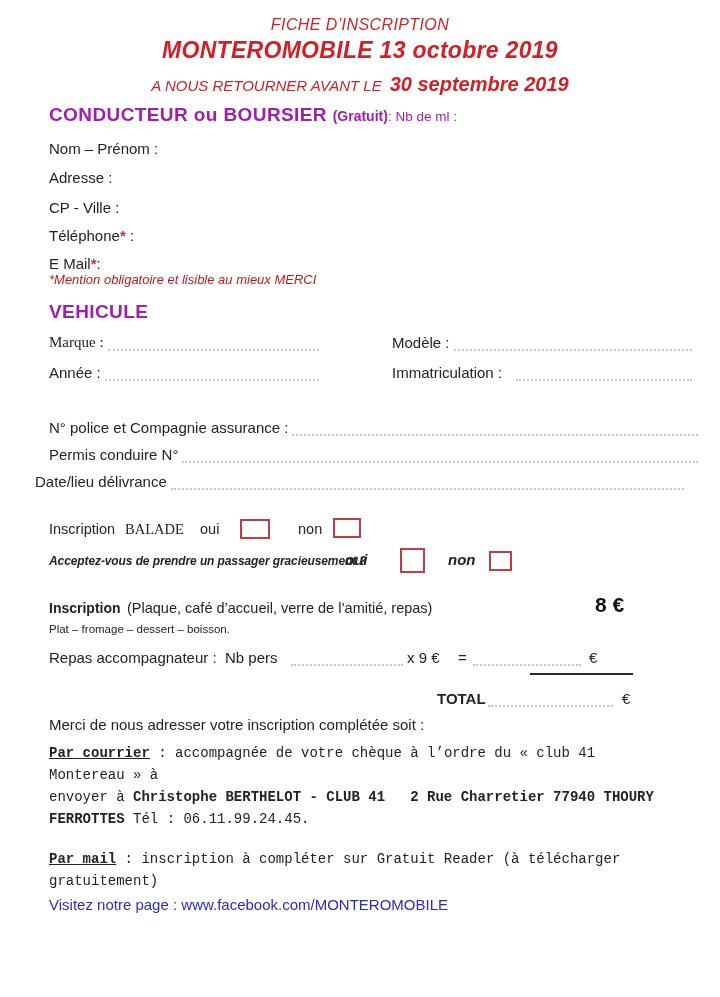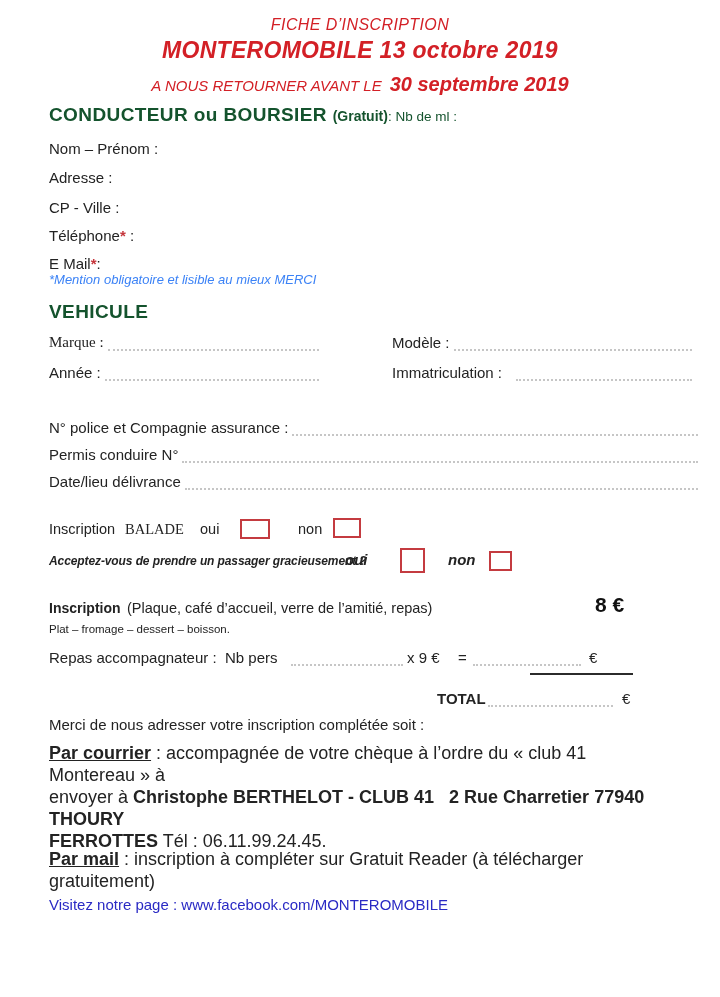--- a/index.html
+++ b/index.html
@@ -7,47 +7,47 @@
     position:relative;width:720px;height:997px;background:#ffffff;overflow:hidden;
     font-family:"Liberation Sans","DejaVu Sans",sans-serif;color:#232323;
   }
   .abs{position:absolute;}
   .center{left:0;right:0;text-align:center;}
   .red{color:#d32026;}
   .t1{top:16px;font-size:16px;font-style:italic;letter-spacing:.4px;}
   .t2{top:37px;font-size:23px;font-style:italic;font-weight:bold;letter-spacing:.3px;}
   .t3{top:73px;font-size:15px;font-style:italic;}
   .t3 .big-date{font-size:20px;font-weight:bold;margin-left:8px;}
-  .sec-heading{font-size:19px;font-weight:bold;letter-spacing:.4px;color:#14532d;}
+  .sec-heading{font-size:19px;font-weight:bold;letter-spacing:.4px;color:#a21caf;}
   .h-conducteur{top:104px;left:49px;}
   .h-gratuit{font-size:14px;font-weight:bold;letter-spacing:0;}
   .h-tail{font-size:13.5px;font-weight:normal;letter-spacing:0;}
   .field{left:49px;font-size:15px;}
   .star{color:#c5353b;font-weight:bold;}
-  .mention{top:272px;left:49px;font-size:13px;font-style:italic;color:#3b82f6;}
+  .mention{top:272px;left:49px;font-size:13px;font-style:italic;color:#b91c1c;}
   .h-vehicule{top:301px;left:49px;}
   .fill-row{display:flex;align-items:flex-end;font-size:15px;}
   .fill-row .label{white-space:nowrap;padding-right:4px;}
   .dots{flex:1;border-bottom:2px dotted #c6c6c6;height:15px;min-width:20px;}
   .dotline{position:absolute;border-bottom:2px dotted #c6c6c6;height:15px;}
   .chk{position:absolute;border:2px solid #c43b40;background:#fff;box-sizing:border-box;}
   .inline-abs{position:absolute;white-space:nowrap;}
   .balade-row{top:518px;left:49px;height:26px;width:400px;font-size:14.5px;}
   .passager-row{top:548px;left:49px;height:28px;width:560px;}
   .passager-q{font-size:12px;font-style:italic;font-weight:600;letter-spacing:-.1px;}
   .ouinon-it{font-size:15px;font-style:italic;font-weight:600;}
   .price-row{top:597px;left:49px;height:30px;width:622px;font-size:14.5px;}
   .price-bold{font-weight:bold;font-size:14px;}
   .price-big{font-size:21px;font-weight:bold;color:#111;}
   .plat{top:623px;left:49px;font-size:11.5px;}
   .repas-row{top:649px;left:49px;height:24px;width:600px;font-size:15px;}
   .subline{top:673px;left:530px;width:103px;border-top:2px solid #2b2b2b;height:0;}
   .total-row{top:690px;height:22px;font-size:15px;}
   .merci{top:716px;left:49px;font-size:15px;}
-  .para{left:49px;font-size:18px;line-height:22px;}
+  .para{left:49px;font-size:14px;line-height:22px;font-family:Liberation Mono, monospace;}
   .ul-bold{font-weight:bold;text-decoration:underline;}
   .bold{font-weight:bold;}
   .facebook{top:896px;left:49px;font-size:15px;color:#2a2ac4;}
 </style>
 </head>
 <body>
 
 <div class="page">
 
   <div class="abs center red t1">FICHE D’INSCRIPTION</div>
@@ -91,21 +91,21 @@
   </div>
 
   <div class="abs fill-row" style="top:446px;left:49px;width:649px;">
     <span class="label">Permis conduire N°</span>
     <span class="dots"></span>
   </div>
   <div class="abs fill-row" style="top:419px;left:49px;width:649px;">
     <span class="label">N° police et Compagnie assurance :</span>
     <span class="dots"></span>
   </div>
-  <div class="abs fill-row" style="top:473px;left:49px;width:649px;">
+  <div class="abs fill-row" style="top:473px;left:35px;width:649px;">
     <span class="label">Date/lieu délivrance</span>
     <span class="dots"></span>
   </div>
 
   <div class="abs balade-row">
     <span class="inline-abs" style="left:0;top:3px;">Inscription</span>
     <span class="inline-abs" style="left:76px;top:3px;font-family:Liberation Serif, serif;">BALADE</span>
     <span class="inline-abs" style="left:151px;top:3px;">oui</span>
     <span class="chk" style="left:191px;top:1px;width:30px;height:20px;"></span>
     <span class="inline-abs" style="left:249px;top:3px;">non</span>

